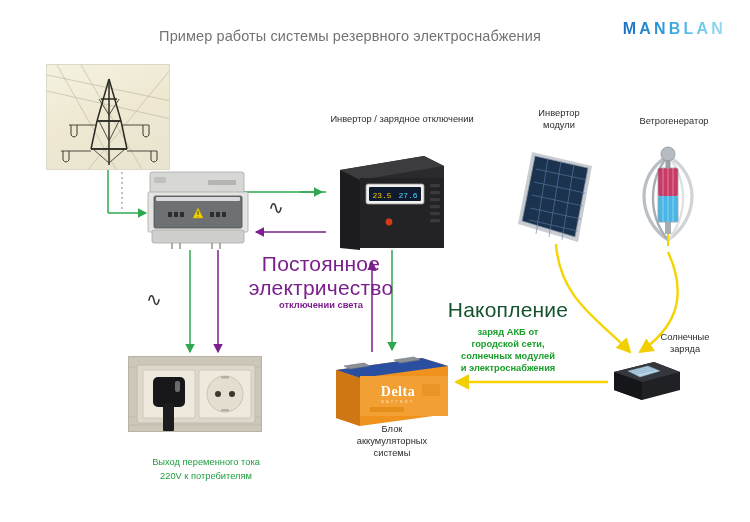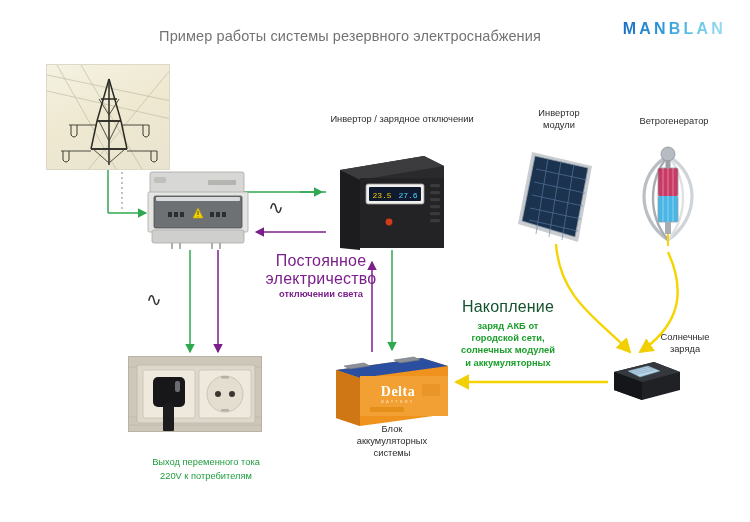--- a/index.html
+++ b/index.html
@@ -21,21 +21,21 @@
     background:linear-gradient(100deg,#1b6fc4 0%,#2b93d6 35%,#63c4e8 68%,#9fdcf2 100%);
     -webkit-background-clip:text;background-clip:text;
     -webkit-text-fill-color:transparent;color:#2b93d6;
   }
 
   
   .lbl{font-size:9.3px;color:#2b2b2b;line-height:1.28;text-align:center;}
   .lbl-green{font-size:9.3px;color:#1e9e3e;line-height:1.3;text-align:center;}
 
   
-  .callout-big{font-size:16px;line-height:1.12;letter-spacing:.2px;}
+  .callout-big{font-size:21px;line-height:1.12;letter-spacing:.2px;}
   .callout-purple{color:#7b1f8c;}
   .callout-green{color:#14532d;}
   .callout-sub-purple{font-size:9.3px;color:#7b1f8c;line-height:1.32;font-weight:bold;}
   .callout-sub-green{font-size:9.3px;color:#1a9e2b;line-height:1.32;font-weight:bold;}
 
   
   .tilde{font-size:19px;color:#333;line-height:1;}
 
   
   #pylon-photo{
@@ -312,14 +312,14 @@
   <div class="callout-big callout-purple ctr">Постоянное</div>
   <div class="callout-big callout-purple ctr">электричество</div>
   <div class="callout-sub-purple ctr">отключении света</div>
 </div>
 
 <div class="abs" style="left:418px;top:298px;width:180px;">
   <div class="callout-big callout-green ctr">Накопление</div>
   <div class="callout-sub-green ctr" style="margin-top:4px;">заряд АКБ от</div>
   <div class="callout-sub-green ctr">городской сети,</div>
   <div class="callout-sub-green ctr">солнечных модулей</div>
-  <div class="callout-sub-green ctr">и аккумуляторных</div>
+  <div class="callout-sub-green ctr">и электроснабжения</div>
 </div>
 
 </body></html>

